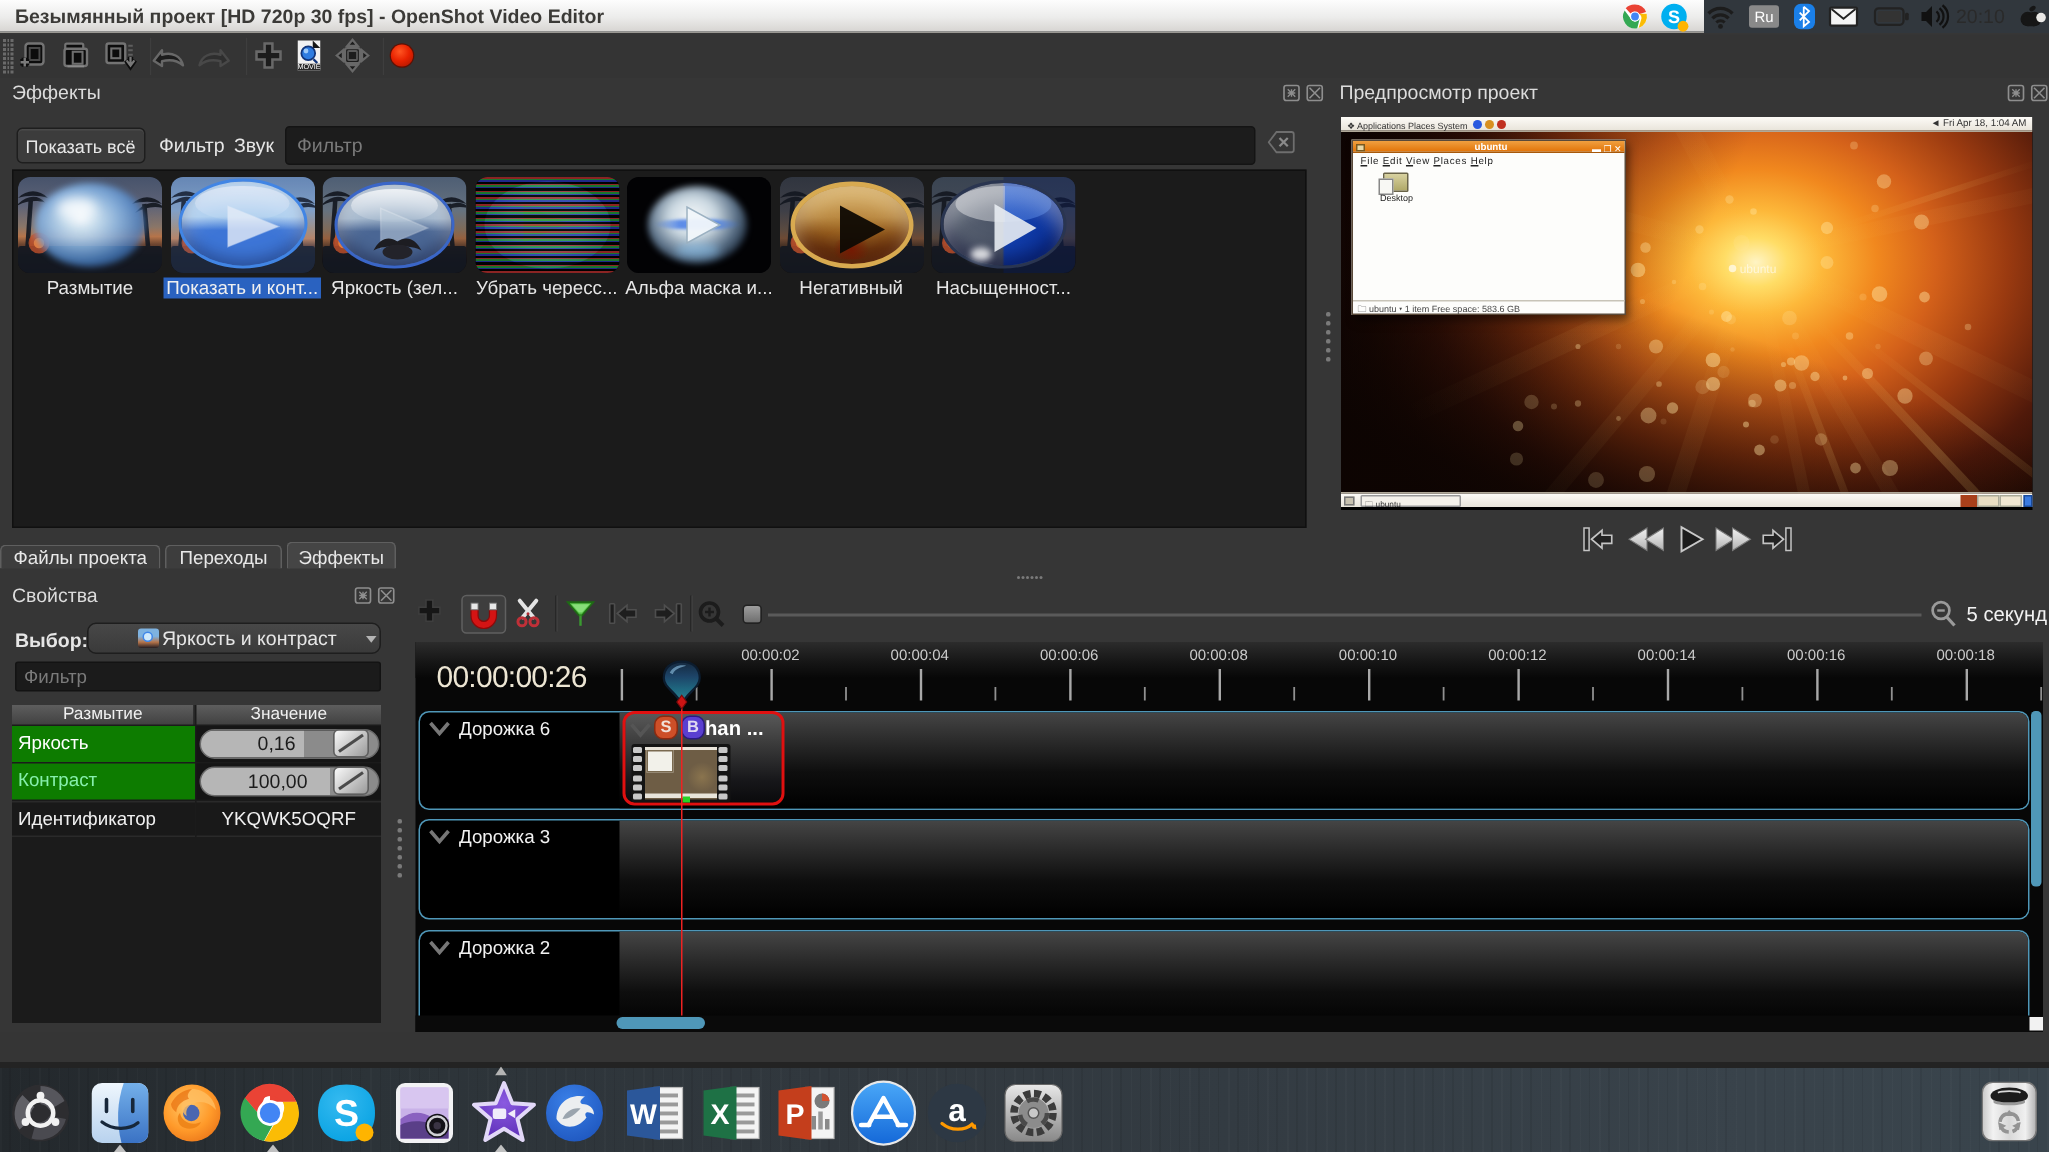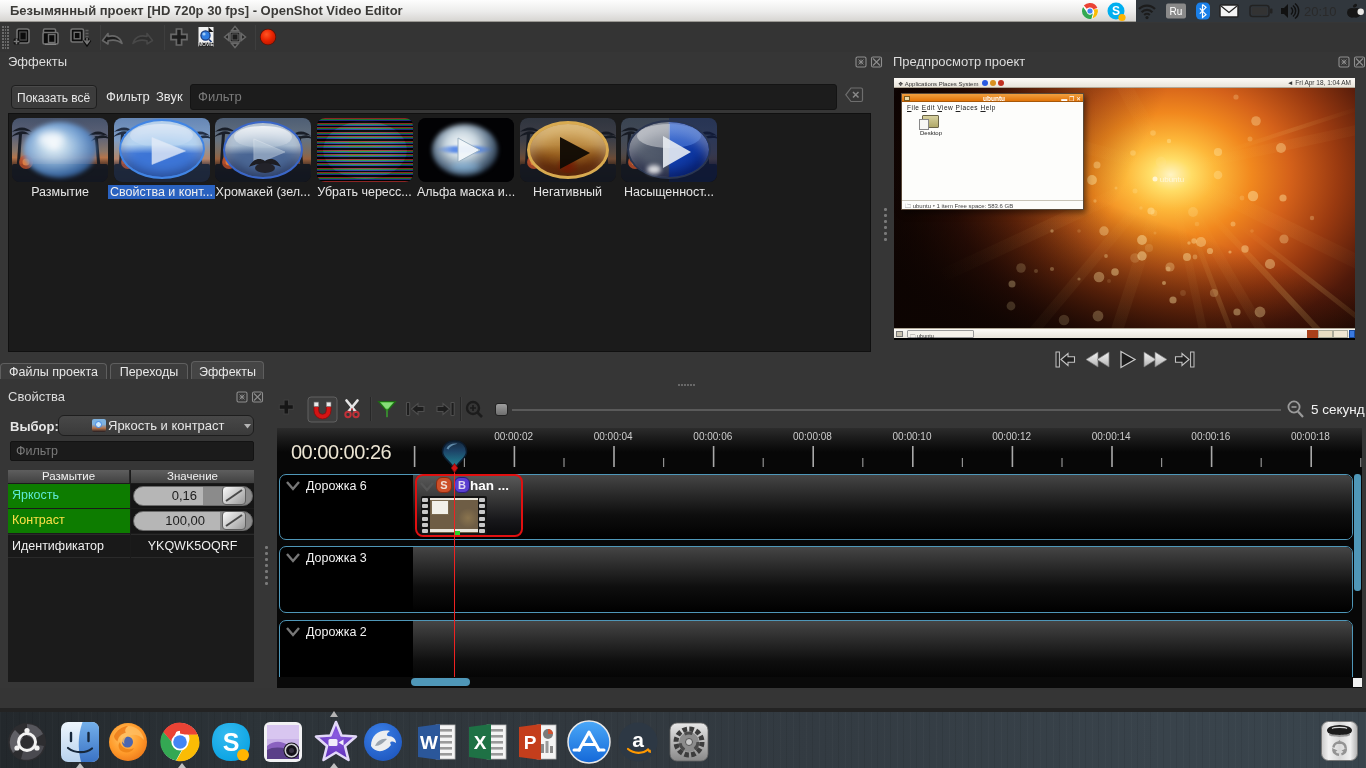--- a/index.html
+++ b/index.html
@@ -205,21 +205,21 @@
         <circle cx="14" cy="44" r="3.5" fill="#e8823e" opacity="0.9"></circle>
       </svg>
 <div class="ab" style="left:5px;top:1px;width:86px;height:60px;border-radius:50%;background:linear-gradient(180deg,#b8daf4 0%,#b8daf4 42%,#3a74d8 58%,#3a74d8 100%);border:2.5px solid #3f86e8;box-shadow:inset 0 15px 15px rgba(255,255,255,0.35), inset 0 -4px 10px rgba(0,0,30,0.4)">
         <div class="ab" style="left:12%;top:5%;width:76%;height:42%;border-radius:50%;background:linear-gradient(180deg,rgba(255,255,255,0.75),rgba(255,255,255,0.08))"></div>
         <svg class="ab" style="left:0;top:0" width="86" height="60">
           <polygon points="30.96,16.5 30.96,43.5 64.5,30" fill="#ffffff" opacity="0.8" stroke="rgba(255,255,255,0.5)" stroke-width="1"></polygon>
         </svg>
       </div>
 <div class="ab" style="left:0;top:0;width:100%;height:100%;background:rgba(80,130,210,0.15)"></div>
 </div>
-<div class="ab" style="left:103.5px;top:185px;width:116px;text-align:center;font-size:12.5px;color:#f0f0f0;white-space:nowrap"><span style="background:#2a62c0;padding:0 2px">Свойства и конт...</span></div>
+<div class="ab" style="left:103.5px;top:185px;width:116px;text-align:center;font-size:12.5px;color:#f0f0f0;white-space:nowrap"><span style="background:#2a62c0;padding:0 2px">Показать и конт...</span></div>
 <div class="ab" style="left:215px;top:118px;width:96px;height:64px;border-radius:8px;overflow:hidden;background:#0c0c10">
 <div class="ab" style="left:0;top:0;width:100%;height:100%;background:linear-gradient(180deg,#4e5e74 0%,#66727f 35%,#7f6a58 55%,#96603e 64%,#4a3226 74%,#1a161e 86%,#100e14 100%)"></div>
 <svg class="ab" style="left:0;top:0" width="96" height="64" viewBox="0 0 96 64">
         <g fill="#141821" opacity="0.92">
           <rect x="6" y="14" width="3" height="34" transform="rotate(4 7 30)"></rect>
           <path d="M0,14 C6,8 14,8 20,14 C14,12 6,12 0,14Z"></path>
           <path d="M-2,20 C5,12 13,11 18,17 C12,15 4,16 -2,20Z"></path>
           <rect x="84" y="18" width="3" height="30" transform="rotate(-5 85 33)"></rect>
           <path d="M76,18 C82,12 90,12 96,18 C90,16 82,16 76,18Z"></path>
           <path d="M78,24 C85,16 93,15 98,21 C92,19 84,20 78,24Z"></path>
@@ -232,21 +232,21 @@
         <div class="ab" style="left:12%;top:5%;width:76%;height:42%;border-radius:50%;background:linear-gradient(180deg,rgba(255,255,255,0.75),rgba(255,255,255,0.08))"></div>
         <svg class="ab" style="left:0;top:0" width="80" height="58">
           <polygon points="28.799999999999997,15.95 28.799999999999997,42.05 60.0,29" fill="#c8d6e2" opacity="0.5" stroke="rgba(255,255,255,0.5)" stroke-width="1"></polygon>
         </svg>
         <svg class="ab" style="left:0;top:0" width="80" height="58">
           <path d="M24,44 C28,36 34,34 40,38 C46,34 52,36 56,44 C50,40 30,40 24,44Z" fill="#1d1d22"></path>
           <ellipse cx="40" cy="45" rx="10" ry="5" fill="#23232a"></ellipse>
         </svg>
       </div>
 </div>
-<div class="ab" style="left:205px;top:185px;width:116px;text-align:center;font-size:12.5px;color:#e6e6e6;white-space:nowrap">Хромакей (зел...</div>
+<div class="ab" style="left:205px;top:185px;width:116px;text-align:center;font-size:12.5px;color:#e6e6e6;white-space:nowrap">Яркость (зел...</div>
 <div class="ab" style="left:316.5px;top:118px;width:96px;height:64px;border-radius:8px;overflow:hidden;background:#0c0c10">
 <div class="ab" style="left:0;top:0;width:100%;height:100%;background:#050a08"></div>
 <div class="ab" style="left:6px;top:3px;width:84px;height:58px;border-radius:50%;background:radial-gradient(ellipse at 50% 45%,#5a7a60 0%,#42687a 45%,#1a3c54 72%,#060f18 100%)"></div>
 <div class="ab" style="left:32px;top:18px;width:30px;height:26px;background:#4a7a4e;clip-path:polygon(0 0,0 100%,100% 50%)"></div>
 <div class="ab" style="left:0;top:0;width:100%;height:100%;background:repeating-linear-gradient(180deg,rgba(210,50,50,0.65) 0px,rgba(210,50,50,0.65) 1px,rgba(40,190,70,0.6) 1px,rgba(40,190,70,0.6) 2px,rgba(50,60,220,0.6) 2px,rgba(50,60,220,0.6) 3px,rgba(0,0,0,0.85) 3px,rgba(0,0,0,0.85) 4.5px)"></div>
 </div>
 <div class="ab" style="left:306.5px;top:185px;width:116px;text-align:center;font-size:12.5px;color:#e6e6e6;white-space:nowrap">Убрать чересс...</div>
 <div class="ab" style="left:418px;top:118px;width:96px;height:64px;border-radius:8px;overflow:hidden;background:#0c0c10">
 <div class="ab" style="left:0;top:0;width:100%;height:100%;background:#020204"></div>
 <div class="ab" style="left:14px;top:6px;width:66px;height:52px;border-radius:50%;background:radial-gradient(ellipse at 45% 40%,rgba(252,254,255,0.98) 0%,rgba(225,240,250,0.9) 30%,rgba(160,200,240,0.55) 58%,rgba(70,130,200,0.2) 80%,transparent 100%);filter:blur(2px)"></div>
@@ -326,28 +326,28 @@
     </div>
 <div class="tx" style="left:108px;top:418px;font-size:13px">Яркость и контраст</div>
 <svg class="ab" style="left:244px;top:424px" width="8" height="5">
       <polygon points="0,0 7,0 3.5,4.5" fill="#b4b4b4"></polygon>
     </svg>
 <div class="ab" style="left:10px;top:441px;width:244px;height:20px;background:#1b1b1b;border:1px solid #131313;border-radius:2px"></div>
 <div class="tx" style="left:16px;top:444px;font-size:12.5px;color:#7a7a7a">Фильтр</div>
 <div class="ab" style="left:8px;top:470px;width:246px;height:212px;background:#1b1b1b"></div>
 <div class="ab" style="left:8px;top:470px;width:122px;height:13px;background:linear-gradient(180deg,#5e5e5e,#414141);border-right:1px solid #262626;text-align:center;font-size:11.5px;color:#f0f0f0">Размытие</div>
 <div class="ab" style="left:131px;top:470px;width:123px;height:13px;background:linear-gradient(180deg,#5e5e5e,#414141);text-align:center;font-size:11.5px;color:#f0f0f0">Значение</div>
-<div class="ab" style="left:8px;top:484px;width:122px;height:24px;background:#0d7c00;color:#5eead4;font-size:12.5px;padding:4px 0 0 4px">Яркость</div>
+<div class="ab" style="left:8px;top:484px;width:122px;height:24px;background:#0d7c00;color:#ffffff;font-size:12.5px;padding:4px 0 0 4px">Яркость</div>
 <div class="ab" style="left:131px;top:484px;width:123px;height:24px;background:#151515"></div>
 <div class="ab" style="left:133px;top:486px;width:120px;height:20px;border-radius:10px;background:linear-gradient(90deg,#b6b6b6 0,#b6b6b6 69px,#8b8b8b 69px,#8b8b8b 100%);border:1px solid #6a6a6a"></div>
 <div class="ab" style="left:133px;top:488px;width:64px;text-align:right;font-size:13px;color:#1c1c1c">0,16</div>
 <div class="ab" style="left:222px;top:486px;width:24px;height:19px;border-radius:4px;background:linear-gradient(135deg,#fafafa,#9a9a9a);border:1px solid #5e5e5e"><svg width="22" height="17">
         <path d="M3,14 L19,3" stroke="#4a4a4a" stroke-width="2"></path>
       </svg></div>
-<div class="ab" style="left:8px;top:509px;width:122px;height:24px;background:#0d7c00;color:#fde047;font-size:12.5px;padding:4px 0 0 4px">Контраст</div>
+<div class="ab" style="left:8px;top:509px;width:122px;height:24px;background:#0d7c00;color:#86efac;font-size:12.5px;padding:4px 0 0 4px">Контраст</div>
 <div class="ab" style="left:131px;top:509px;width:123px;height:24px;background:#151515"></div>
 <div class="ab" style="left:133px;top:511px;width:120px;height:20px;border-radius:10px;background:linear-gradient(90deg,#b6b6b6 0,#b6b6b6 86px,#8b8b8b 86px,#8b8b8b 100%);border:1px solid #6a6a6a"></div>
 <div class="ab" style="left:133px;top:513px;width:72px;text-align:right;font-size:13px;color:#1c1c1c">100,00</div>
 <div class="ab" style="left:222px;top:511px;width:24px;height:19px;border-radius:4px;background:linear-gradient(135deg,#fafafa,#9a9a9a);border:1px solid #5e5e5e"><svg width="22" height="17">
         <path d="M3,14 L19,3" stroke="#4a4a4a" stroke-width="2"></path>
       </svg></div>
 <div class="ab" style="left:8px;top:534px;width:122px;height:24px;background:#191919;color:#f0f0f0;font-size:12.5px;padding:4px 0 0 4px;border-top:1px solid #2a2a2a;border-bottom:1px solid #2a2a2a">Идентификатор</div>
 <div class="ab" style="left:131px;top:534px;width:123px;height:24px;background:#191919;color:#f0f0f0;font-size:12.5px;padding-top:4px;text-align:center;border-top:1px solid #2a2a2a;border-bottom:1px solid #2a2a2a">YKQWK5OQRF</div>
 <div class="ab" style="left:265px;top:546px;width:2.5px;height:2.5px;background:#7a7a7a;border-radius:50%"></div>
 <div class="ab" style="left:265px;top:552px;width:2.5px;height:2.5px;background:#7a7a7a;border-radius:50%"></div>

